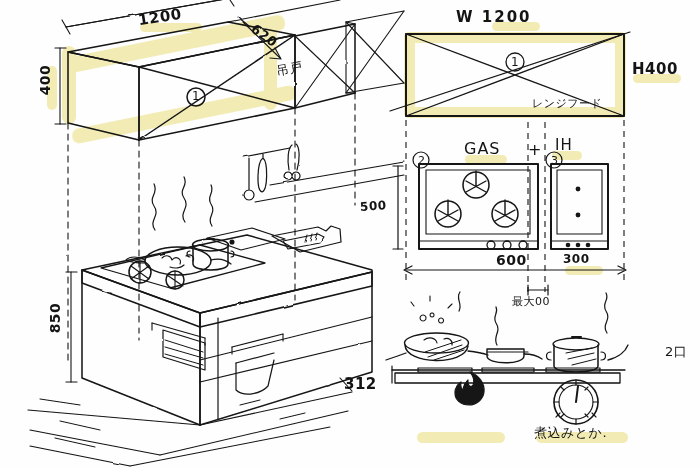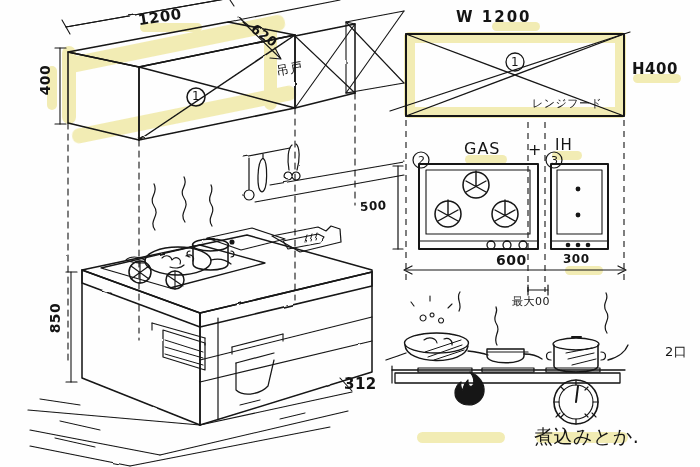--- a/index.html
+++ b/index.html
@@ -328,15 +328,15 @@
 
   <div class="lbl num" style="left:563px;top:252px;font-size:12px;">300</div>
 
   <div class="lbl num" style="left:360px;top:199px;font-size:12px;transform:rotate(-4deg);">500</div>
 
   <div class="lbl" style="left:512px;top:294px;font-size:11px;">最大00</div>
 
   <div class="lbl" style="left:633px;top:343px;font-size:13px;margin-left:32px;">2口</div>
 
 
-  <div class="lbl" style="left:534px;top:424px;font-size:19px;">煮込みとか.</div>
+  <div class="lbl" style="left:534px;top:424px;font-size:13px;">煮込みとか.</div>
 
 </div>
 
 </body></html>

